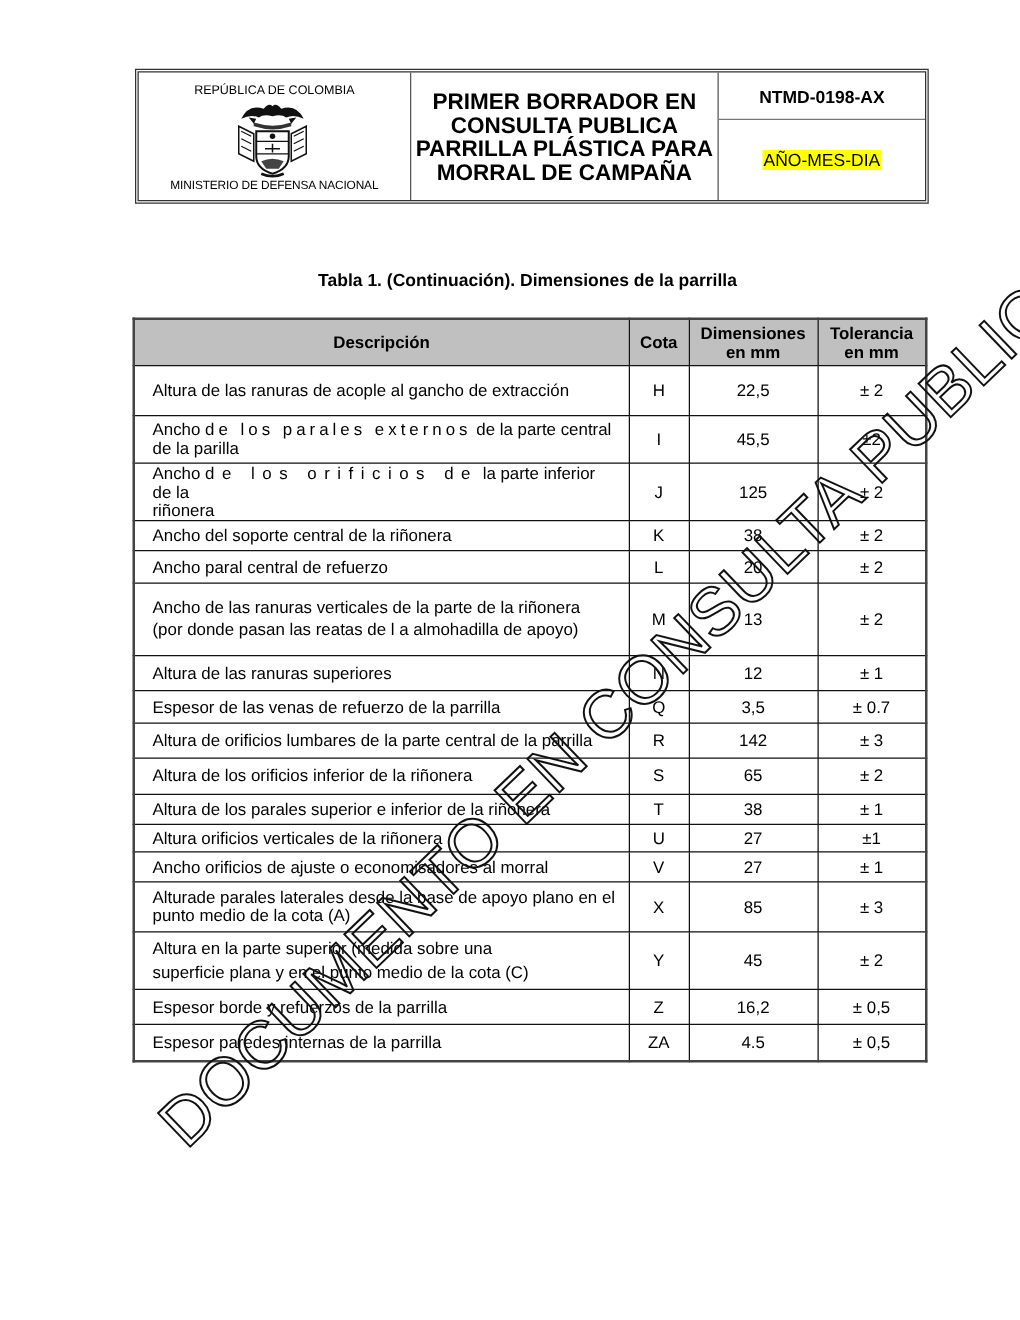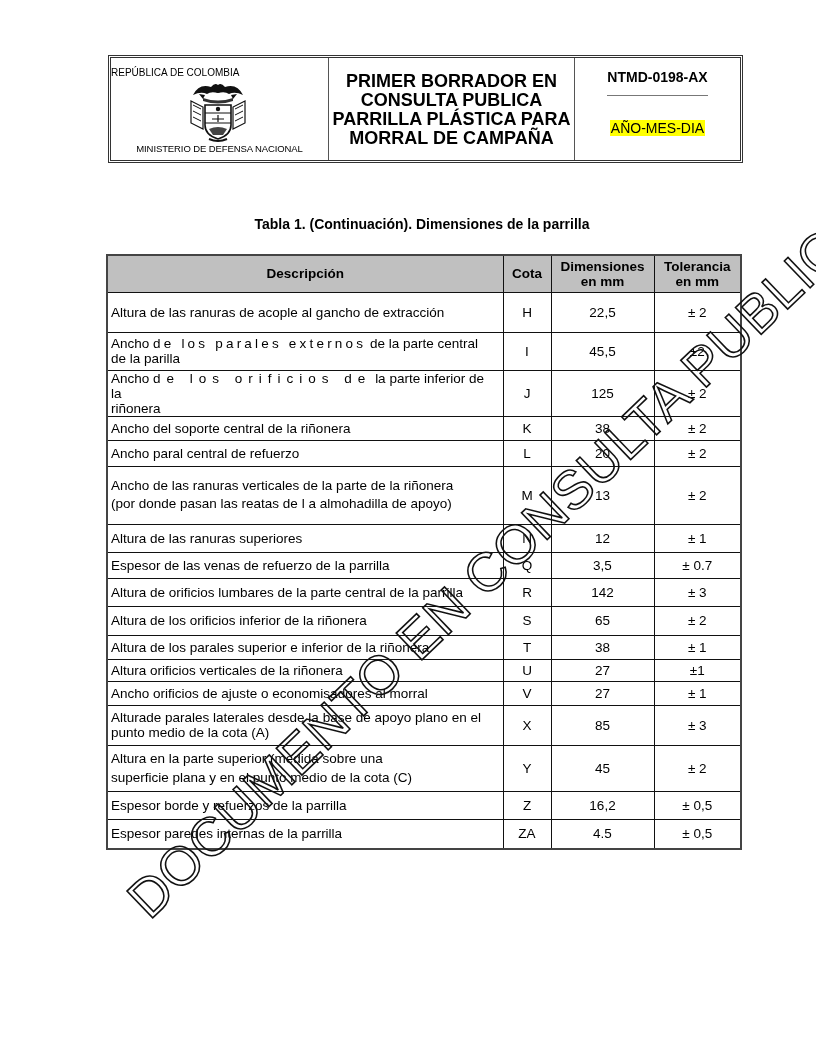--- a/index.html
+++ b/index.html
@@ -12,37 +12,37 @@
   .doc-header {
     position: absolute; left: 108px; top: 55px; width: 635px; height: 108px;
     border: 3px double #333; box-sizing: border-box;
     display: flex;
   }
   .hdr-left {
     width: 218px; border-right: 1px solid #555; box-sizing: border-box;
     position: relative;
   }
   .hdr-left .republic {
-    position: absolute; top: 9px; left: 0; right: 0; text-align: left;
+    position: absolute; top: 9px; left: 0; right: 0; text-align: center;
     font-size: 10px;
   }
   .hdr-left .ministry {
     position: absolute; bottom: 6px; left: 0; right: 0; text-align: center;
     font-size: 9.5px; letter-spacing: -0.1px;
   }
   .hdr-left .emblem {
     position: absolute; top: 23px; left: 74px; width: 66px; height: 62px;
   }
   .hdr-center {
     width: 246px; border-right: 1px solid #555; box-sizing: border-box;
     display: flex; align-items: center; justify-content: center;
     text-align: center; font-weight: bold; font-size: 18px; line-height: 19px;
     padding-top: 2px;
   }
-  .hdr-right { flex: 1; display: flex; flex-direction: column; align-items: center; }
+  .hdr-right { flex: 1; display: flex; flex-direction: column; }
   .hdr-right .cell {
     display: flex; align-items: center; justify-content: center;
     font-size: 14px; box-sizing: border-box;
   }
   .hdr-right .code { height: 38px; font-weight: bold; border-bottom: 1px solid #777; }
   .hdr-right .page { height: 35px; border-bottom: 1px solid #777; }
   .hdr-right .date { flex: 1; }
   .hdr-right .date span { background: #ffff00; padding: 0 1px; }
 
   
@@ -58,21 +58,21 @@
     border: 2px solid #444;
     font-size: 13.5px;
   }
   table.dims th, table.dims td {
     border: 1.5px solid #111; padding: 0; box-sizing: border-box;
   }
   table.dims th {
     background: #c0c0c0; font-weight: bold; font-size: 13.5px; line-height: 15px;
     text-align: center; height: 37px;
   }
-  table.dims td.desc { text-align: left; padding: 0 8px 0 3px; line-height: 15px; }
+  table.dims td.desc { text-align: left; padding: 0 8px 0 14px; line-height: 15px; }
   table.dims td.c { text-align: center; }
   .col-desc { width: 396px; }
   .col-cota { width: 48px; }
   .col-dim  { width: 103px; }
   .col-tol  { width: 87px; }
   .spaced { letter-spacing: 3.2px; }
   .spaced2 { letter-spacing: 6px; }
 
   
   .watermark {

